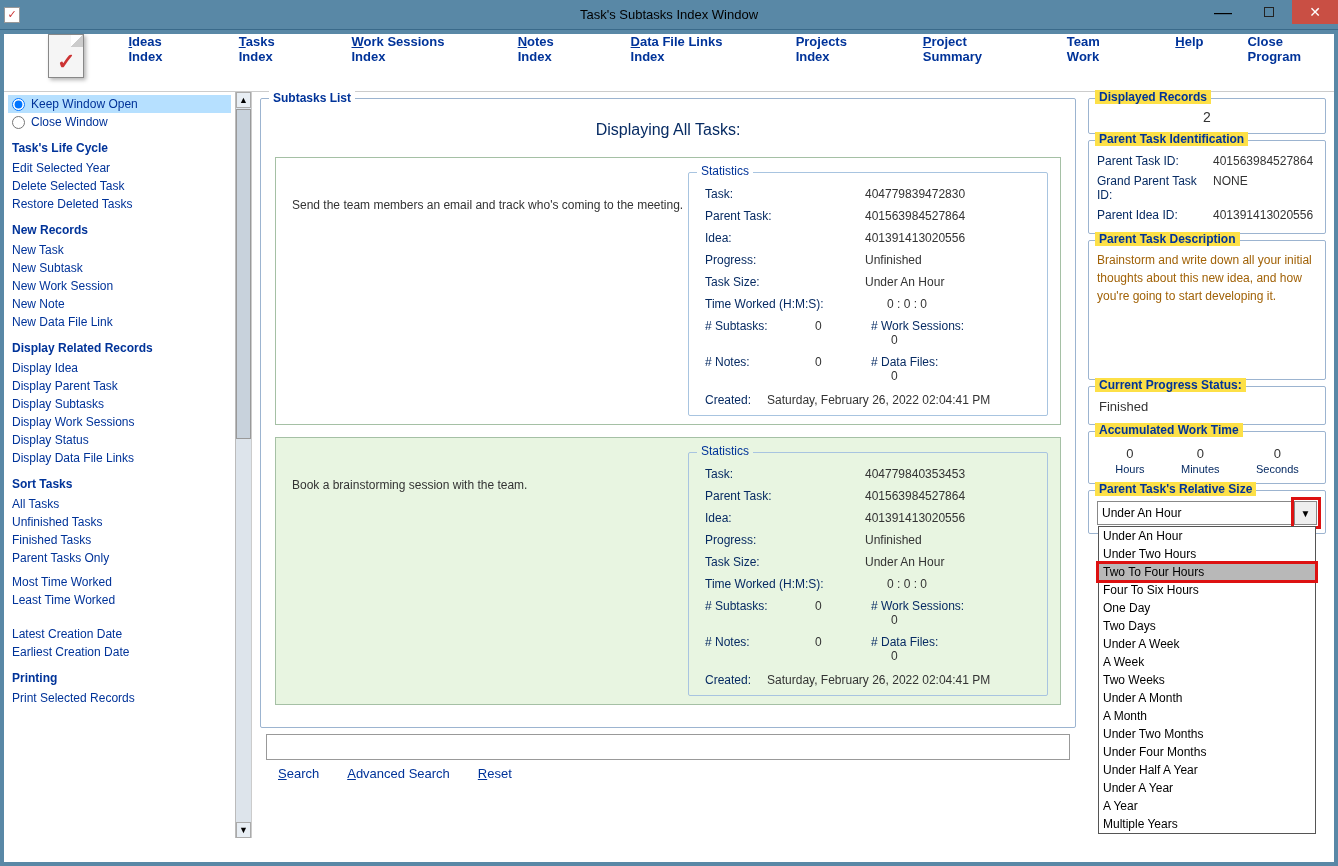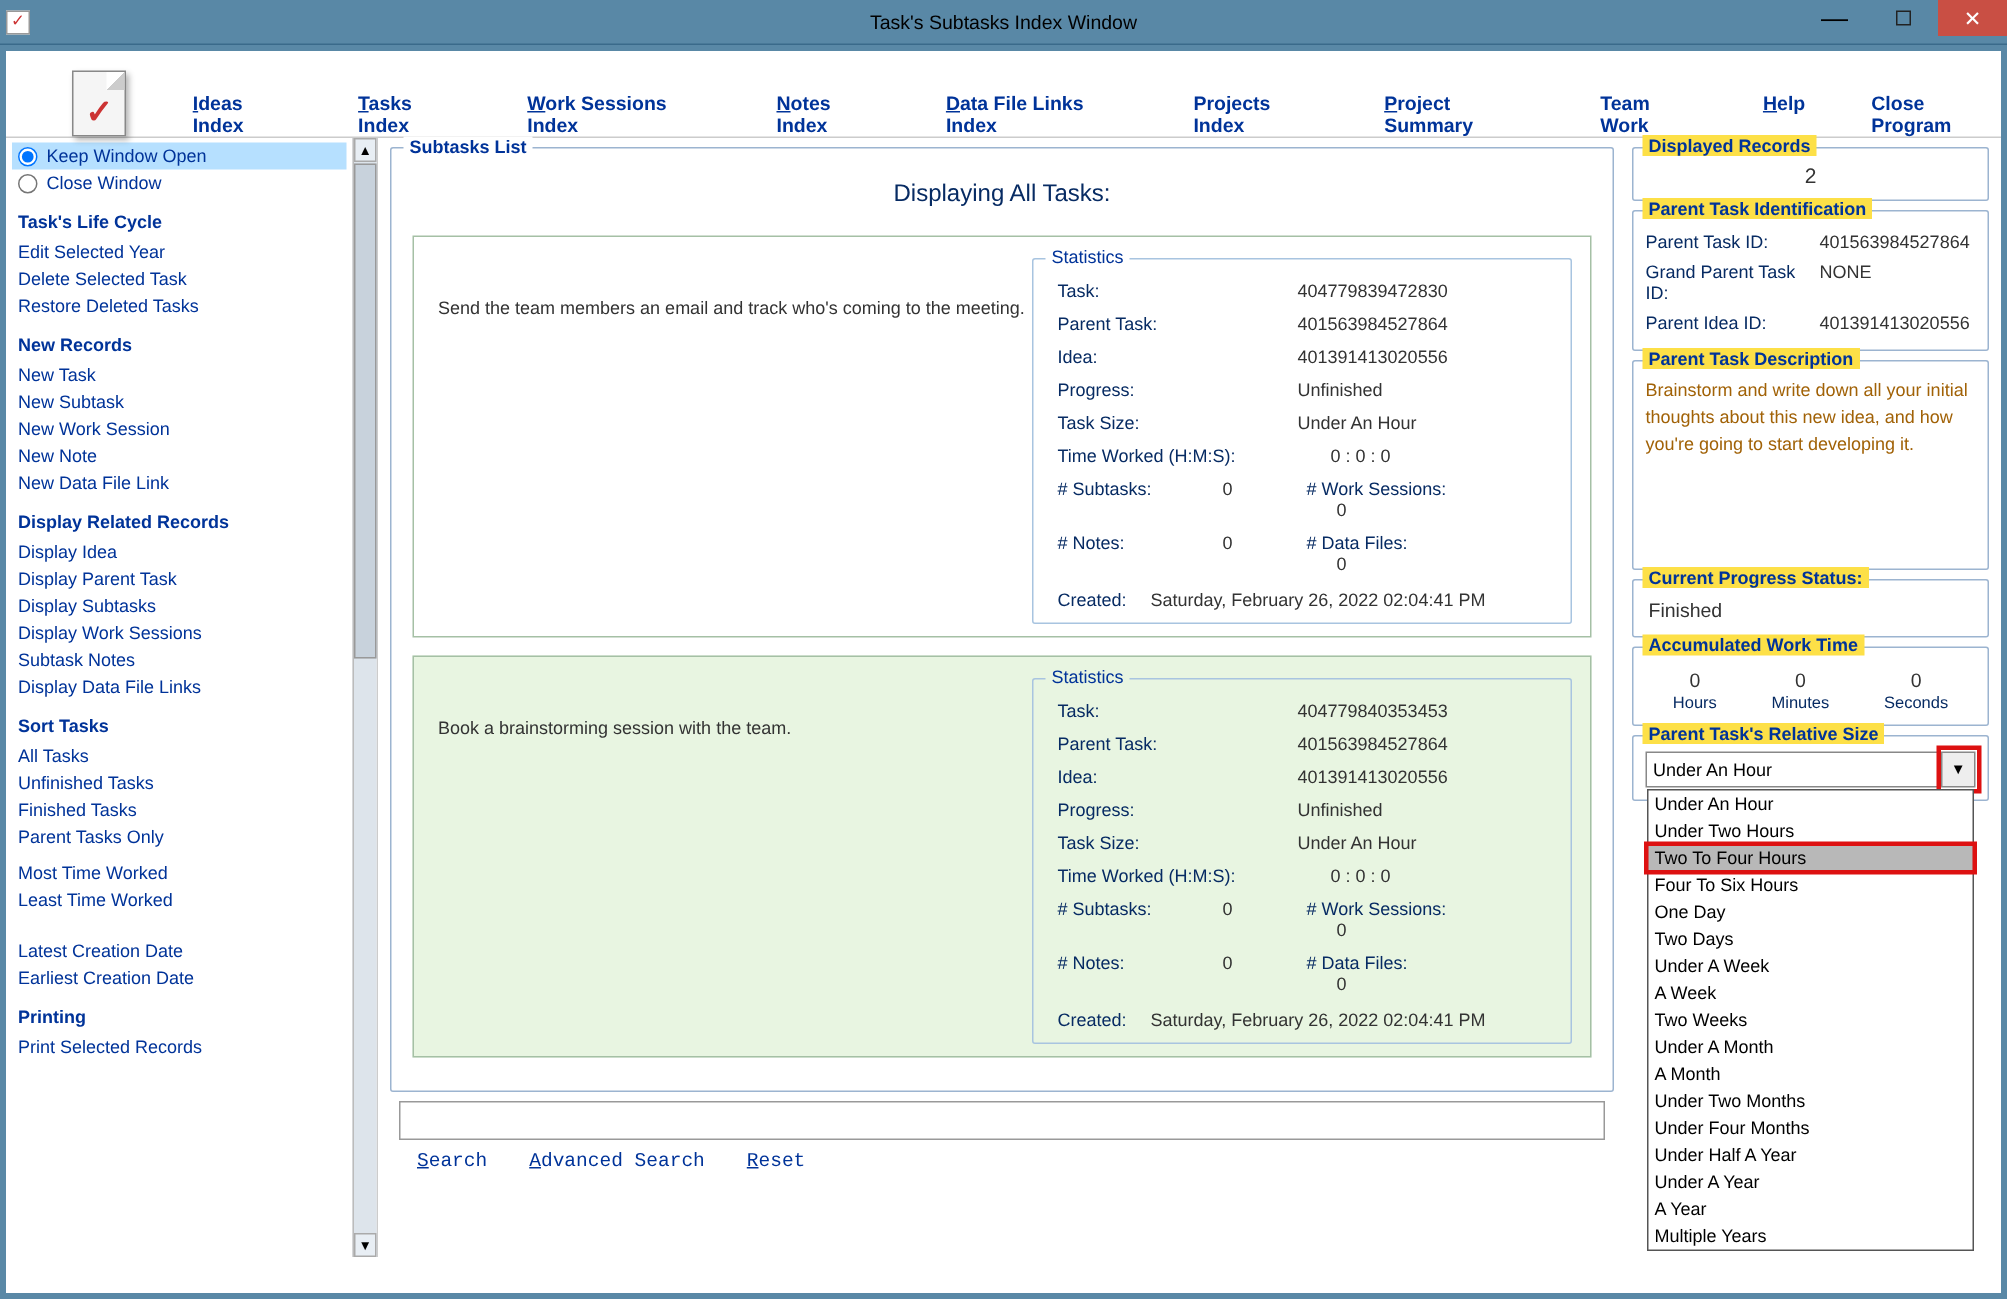--- a/index.html
+++ b/index.html
@@ -6,21 +6,21 @@
 body { font-family: "Segoe UI", Tahoma, Arial, sans-serif; font-size: 12px; background: #e8eff5; overflow: hidden; width: 1338px; height: 866px; }
 .titlebar { height: 30px; background: #5988a6; display: flex; align-items: center; justify-content: space-between; border-bottom: 1px solid #3a6a8a; }
 .titlebar-left { display: flex; align-items: center; padding-left: 4px; }
 .titlebar-icon { width: 16px; height: 16px; background: #fff; border: 1px solid #999; font-size: 11px; text-align: center; line-height: 13px; color: #c33; }
 .titlebar-title { color: #000; font-size: 13px; position: absolute; left: 50%; transform: translateX(-50%); }
 .titlebar-buttons { display: flex; height: 100%; }
 .titlebar-btn { width: 46px; height: 24px; display: flex; align-items: center; justify-content: center; font-size: 12px; color: #000; }
 .titlebar-btn.min { font-size: 18px; line-height: 0; }
 .titlebar-btn.close { background: #c94f44; color: #fff; font-size: 14px; width: 46px; }
 .outer-frame { border: 4px solid #5988a6; height: 836px; background: #fff; }
-.toolbar-row { height: 58px; display: flex; align-items: flex-end; gap: 44px; padding-left: 44px; border-bottom: 1px solid #ccc; }
+.toolbar-row { height: 58px; display: flex; align-items: flex-start; gap: 44px; padding-left: 44px; border-bottom: 1px solid #ccc; }
 .app-icon { width: 38px; height: 44px; background: #f5f5f5; border: 1px solid #888; position: relative; box-shadow: 2px 2px 4px rgba(0,0,0,0.3); }
 .app-icon::before { content: ""; position: absolute; right: 0; top: 0; width: 12px; height: 12px; background: linear-gradient(135deg, #fff 50%, #ccc 50%); }
 .app-icon::after { content: "✓"; position: absolute; left: 8px; top: 14px; color: #c33; font-size: 22px; font-weight: bold; }
 .menu { display: flex; gap: 44px; }
 .menu a { color: #003399; font-size: 13px; font-weight: bold; text-decoration: none; cursor: pointer; }
 .menu a .u { text-decoration: underline; }
 .content { display: flex; height: calc(100% - 58px - 24px); }
 .sidebar-wrap { display: flex; width: 248px; border-right: 1px solid #ccc; }
 .sidebar { width: 232px; padding: 3px 4px; overflow: hidden; }
 .scroll-track { width: 16px; background: #dde4eb; border-left: 1px solid #bbb; display: flex; flex-direction: column; }
@@ -51,21 +51,21 @@
 .stat-quad .cell { display: flex; }
 .stat-quad .cell .lbl { color: #072b63; width: 110px; }
 .stat-quad .cell .v { color: #333; width: 46px; text-align: left; }
 .stat-quad .cell2 .lbl { color: #072b63; width: 110px; }
 .stat-quad .cell2 .v { color: #333; width: 40px; text-align: left; }
 .created-row { display: flex; font-size: 12px; padding: 6px 6px 2px; gap: 16px; }
 .created-row .lbl { color: #072b63; }
 .created-row .v { color: #333; }
 .search-bar { border: 1px solid #999; height: 26px; margin-top: 6px; margin-left: 6px; margin-right: 6px; background: #fff; }
 .search-links { display: flex; gap: 28px; padding: 6px 18px; }
-.search-links a { color: #003399; font-size: 13px; font-family: Liberation Mono, monospace; }
+.search-links a { color: #003399; font-size: 13px; }
 .search-links a .u { text-decoration: underline; }
 .right-col { width: 250px; padding: 6px 8px 6px 4px; position: relative; }
 .rfs { border: 1px solid #9cb4d0; border-radius: 2px; position: relative; padding: 10px 8px 8px; margin-bottom: 6px; }
 .rfs .legend { position: absolute; top: -9px; left: 6px; background: #fde047; padding: 0 4px; color: #003399; font-size: 12px; font-weight: bold; }
 .drec { text-align: center; font-size: 14px; color: #333; }
 .idrow { display: flex; font-size: 12px; padding: 3px 0; }
 .idrow .k { width: 116px; color: #072b63; }
 .idrow .v { color: #333; }
 .desc-text { font-size: 12px; color: #a16207; line-height: 1.5; min-height: 100px; }
 .cps-val { font-size: 13px; color: #333; padding: 2px 2px; }
@@ -134,21 +134,21 @@
       <span class="side-link">New Subtask</span>
       <span class="side-link">New Work Session</span>
       <span class="side-link">New Note</span>
       <span class="side-link">New Data File Link</span>
 
       <div class="side-group-head">Display Related Records</div>
       <span class="side-link">Display Idea</span>
       <span class="side-link">Display Parent Task</span>
       <span class="side-link">Display Subtasks</span>
       <span class="side-link">Display Work Sessions</span>
-      <span class="side-link">Subtask Notes</span>
+      <span class="side-link">Display Status</span>
       <span class="side-link">Display Data File Links</span>
 
       <div class="side-group-head">Sort Tasks</div>
       <span class="side-link">All Tasks</span>
       <span class="side-link">Unfinished Tasks</span>
       <span class="side-link">Finished Tasks</span>
       <span class="side-link">Parent Tasks Only</span>
       <span class="side-link" style="margin-top:6px">Most Time Worked</span>
       <span class="side-link">Least Time Worked</span>
       <span class="side-link" style="margin-top:16px">Latest Creation Date</span>

